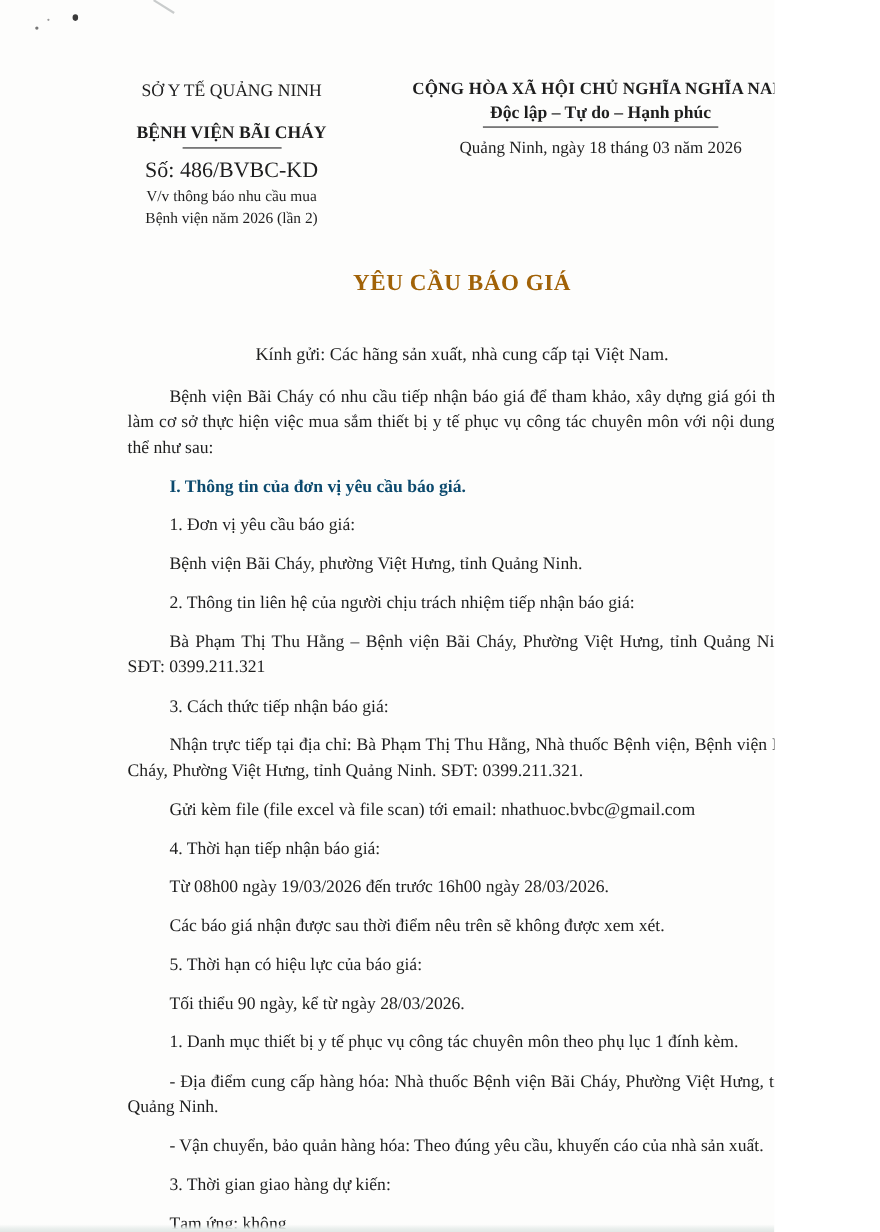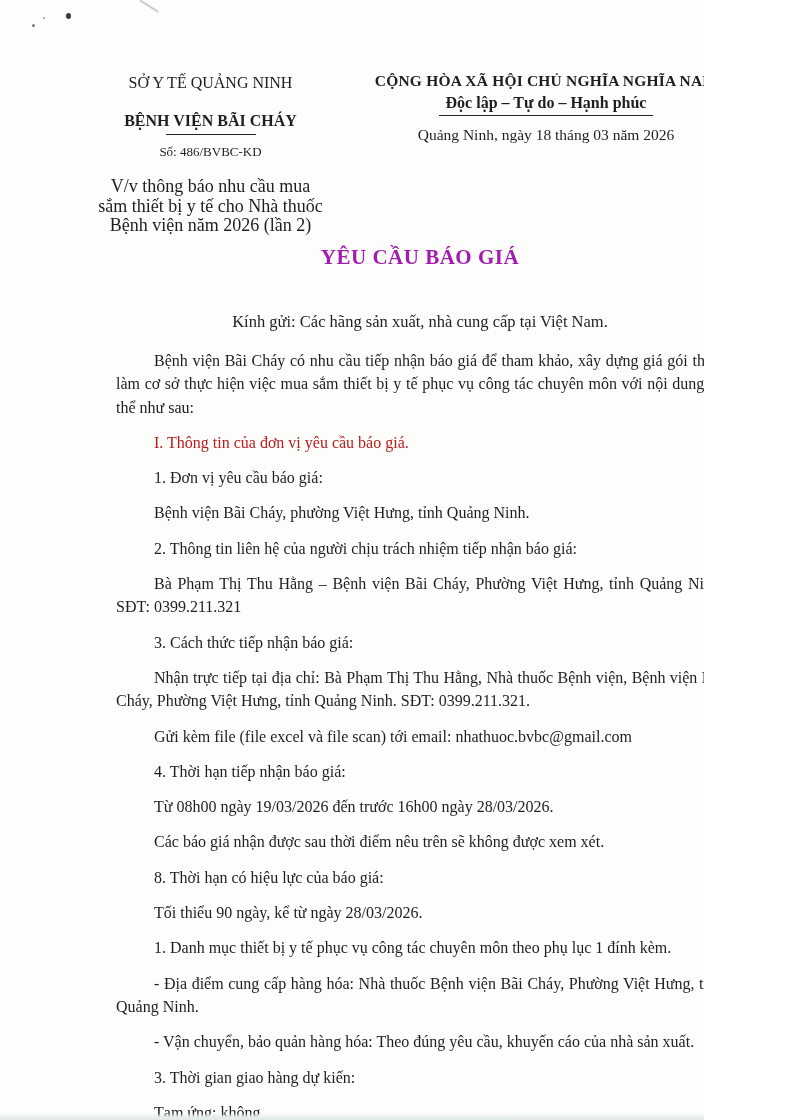--- a/index.html
+++ b/index.html
@@ -10,36 +10,36 @@
     overflow:hidden;
     font-family:"Liberation Serif", serif;
     color:#1e1e1e;
   }
   
   .hdr-left{position:absolute;left:88px;top:74px;width:245px;text-align:center;}
   .hl1{font-size:16px;}
   .hl2{font-size:16px;font-weight:bold;margin-top:20px;}
   .rule{border-top:1.6px solid #222;height:0;}
   .hl-rule{width:90px;margin:4px auto 9px;}
-  .hl-num{font-size:13px;}
-  .hl-sub{font-size:18px;line-height:19.5px;margin-top:17px;}
+  .hl-num{font-size:20px;}
+  .hl-sub{font-size:14px;line-height:19.5px;margin-top:3px;}
   .hdr-right{position:absolute;left:352px;top:72px;width:388px;text-align:center;}
   .hr1{font-size:15.5px;font-weight:bold;letter-spacing:.2px;}
   .hr2{font-size:16px;font-weight:bold;margin-top:4px;}
   .hr-rule{width:214px;margin:3px auto 10px;}
   .hr-date{font-size:15.5px;}
   
   .doc-title{position:absolute;left:60px;top:245px;width:720px;text-align:center;
-             font-size:21px;font-weight:bold;letter-spacing:.5px;color:#a21caf;}
+             font-size:21px;font-weight:bold;letter-spacing:.5px;color:#a16207;}
   .salutation{position:absolute;left:60px;top:312px;width:720px;text-align:center;font-size:16.5px;}
   
   .doc-body{position:absolute;left:104px;top:337px;width:632px;
             font-size:16px;line-height:23.3px;text-align:justify;}
   .doc-body p{margin:12px;text-indent:38px;}
-  .doc-body p.bold{font-weight:normal;color:#b91c1c;}
+  .doc-body p.bold{font-weight:bold;color:#0c4a6e;}
   
   .stamp{position:absolute;left:711px;top:455px;width:150px;height:150px;opacity:.92;}
   
   .speck{position:absolute;border-radius:50%;background:#3a3a3a;}
   .speck.s1{left:66px;top:13px;width:5px;height:6px;}
   .speck.s2{left:32px;top:24px;width:3px;height:3px;background:#777;}
   .speck.s3{left:43px;top:17px;width:2px;height:2px;background:#999;}
   .streak{position:absolute;left:138px;top:5px;width:22px;height:2px;background:#c9cccc;transform:rotate(32deg);}
   .bottom-edge{position:absolute;left:0;right:0;bottom:0;height:7px;
     background:linear-gradient(to bottom, rgba(236,240,239,0) 0%, #e9eeec 60%, #e2e8e6 100%);}
@@ -54,21 +54,20 @@
   <div class="speck s3"></div>
   <div class="streak"></div>
 
   <div class="hdr-left">
     <div class="hl1">SỞ Y TẾ QUẢNG NINH</div>
     <div class="hl2">BỆNH VIỆN BÃI CHÁY</div>
     <div class="rule hl-rule"></div>
     <div class="hl-num">Số: 486/BVBC-KD</div>
     <div class="hl-sub">
       <div>V/v thông báo nhu cầu mua</div>
-      <div>sắm thiết bị y tế cho Nhà thuốc</div>
       <div>Bệnh viện năm 2026 (lần 2)</div>
     </div>
   </div>
 
   <div class="hdr-right">
     <div class="hr1">CỘNG HÒA XÃ HỘI CHỦ NGHĨA NGHĨA NAM</div>
     <div class="hr2">Độc lập – Tự do – Hạnh phúc</div>
     <div class="rule hr-rule"></div>
     <div class="hr-date">Quảng Ninh, ngày 18 tháng 03 năm 2026</div>
   </div>
@@ -82,21 +81,21 @@
       <p>1. Đơn vị yêu cầu báo giá:</p>
       <p>Bệnh viện Bãi Cháy, phường Việt Hưng, tỉnh Quảng Ninh.</p>
       <p>2. Thông tin liên hệ của người chịu trách nhiệm tiếp nhận báo giá:</p>
       <p>Bà Phạm Thị Thu Hằng – Bệnh viện Bãi Cháy, Phường Việt Hưng, tỉnh Quảng Ninh, SĐT: 0399.211.321</p>
       <p>3. Cách thức tiếp nhận báo giá:</p>
       <p>Nhận trực tiếp tại địa chỉ: Bà Phạm Thị Thu Hằng, Nhà thuốc Bệnh viện, Bệnh viện Bãi Cháy, Phường Việt Hưng, tỉnh Quảng Ninh. SĐT: 0399.211.321.</p>
       <p>Gửi kèm file (file excel và file scan) tới email: nhathuoc.bvbc@gmail.com</p>
       <p>4. Thời hạn tiếp nhận báo giá:</p>
       <p>Từ 08h00 ngày 19/03/2026 đến trước 16h00 ngày 28/03/2026.</p>
       <p>Các báo giá nhận được sau thời điểm nêu trên sẽ không được xem xét.</p>
-      <p>8. Thời hạn có hiệu lực của báo giá:</p>
+      <p>5. Thời hạn có hiệu lực của báo giá:</p>
       <p>Tối thiểu 90 ngày, kể từ ngày 28/03/2026.</p>
       <p>1. Danh mục thiết bị y tế phục vụ công tác chuyên môn theo phụ lục 1 đính kèm.</p>
       <p>- Địa điểm cung cấp hàng hóa: Nhà thuốc Bệnh viện Bãi Cháy, Phường Việt Hưng, tỉnh Quảng Ninh.</p>
       <p>- Vận chuyển, bảo quản hàng hóa: Theo đúng yêu cầu, khuyến cáo của nhà sản xuất.</p>
       <p>3. Thời gian giao hàng dự kiến:</p>
       <p>Tạm ứng: không</p>
     </div>
 
   <svg class="stamp" viewBox="0 0 150 150" width="150" height="150">
     <circle cx="75" cy="75" r="64" fill="none" stroke="#c5403d" stroke-width="2.4"></circle>

